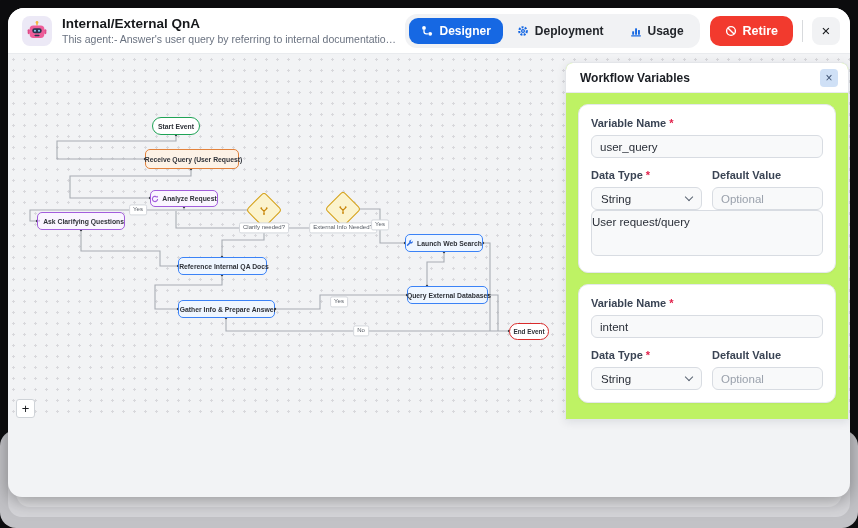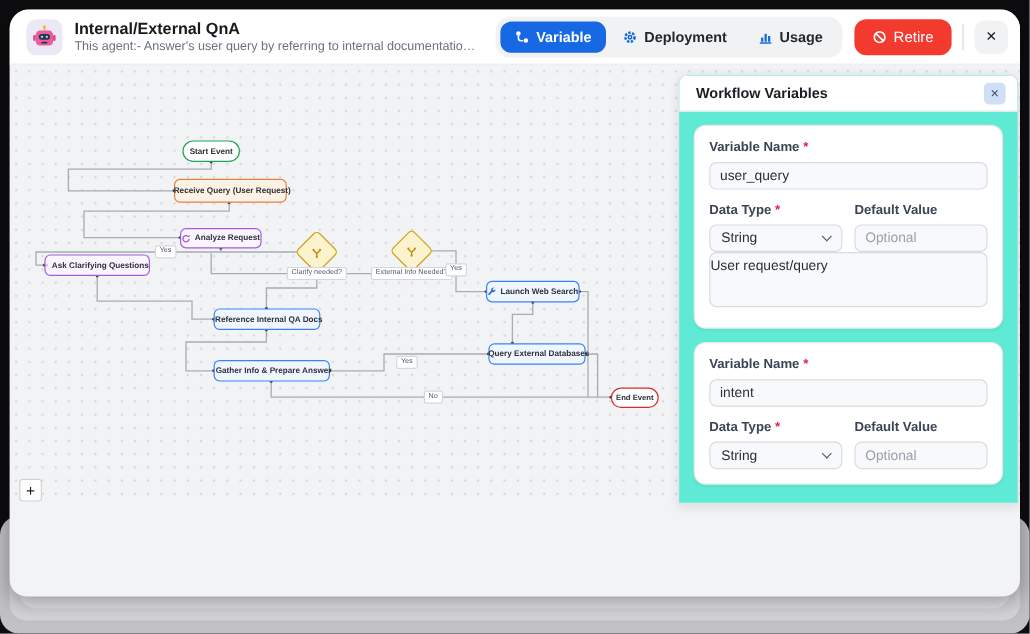--- a/index.html
+++ b/index.html
@@ -17,21 +17,21 @@
   
   .hdr { height:46px; background:#fff; border-bottom:1px solid #e9ebee; display:flex; align-items:center; padding:0 10px 0 14px; }
   .avatar { width:30px; height:30px; border-radius:8px; background:#ece9f6; display:flex; align-items:center; justify-content:center; flex:0 0 auto; }
   .titles { margin-left:10px; min-width:0; }
   .title { font-size:13.5px; font-weight:bold; color:#17191c; line-height:1.25; }
   .subtitle { font-size:10.5px; color:#6a7280; white-space:nowrap; overflow:hidden; text-overflow:ellipsis; max-width:335px; }
   .tabs { margin-left:auto; background:#f1f2f4; border-radius:12px; padding:4px; display:flex; align-items:center; gap:2px; }
   .tab { display:flex; align-items:center; gap:6px; padding:6px 12px; border-radius:9px; font-size:12px; font-weight:bold; color:#23262b; cursor:pointer; }
   .tab.active { background:#1668e3; color:#fff; }
   .retire { margin-left:10px; display:flex; align-items:center; gap:6px; background:#f23a2e; color:#fff;
-            font-size:12.5px; font-weight:normal; padding:8px 15px; border-radius:10px; border:none; cursor:pointer; }
+            font-size:12.5px; font-weight:bold; padding:8px 15px; border-radius:10px; border:none; cursor:pointer; }
   .vdiv { width:1px; height:22px; background:#d8dadd; margin:0 9px; }
   .wclose { width:28px; height:28px; border-radius:8px; background:#f1f2f4; border:none; font-size:15px; color:#17191c;
             display:flex; align-items:center; justify-content:center; cursor:pointer; }
 
   
   .bodyarea { position:relative; height:443px; }
   .canvas { position:absolute; left:0; top:0; width:842px; height:366px;
             background-image:radial-gradient(circle, #d8d8dc 1px, transparent 1.3px); background-size:11px 11px; }
   .edges { position:absolute; left:0; top:0; }
 
@@ -49,21 +49,21 @@
   .diamond .dicon { transform:rotate(-45deg); display:flex; }
 
   .tag { position:absolute; transform:translate(-50%,-50%); font-size:6px; color:#555b64; background:#fff;
          border:1px solid #d4d7dc; border-radius:2px; padding:1px 3px; white-space:nowrap; line-height:1.2; }
 
   .zoombtn { position:absolute; left:8px; top:345px; width:19px; height:19px; background:#fff; border:1px solid #cfd3d8;
              border-radius:3px; font-size:13px; color:#1a1c1f; display:flex; align-items:center; justify-content:center; cursor:pointer; }
 
   
   .panel { position:absolute; left:557px; top:8px; width:284px; height:358px; border-radius:8px 8px 0 0;
-           background:#5eead4; box-shadow:0 2px 10px rgba(20,30,50,.10); overflow:hidden; border:1px solid #e3e5e9; }
+           background:#bef264; box-shadow:0 2px 10px rgba(20,30,50,.10); overflow:hidden; border:1px solid #e3e5e9; }
   .phdr { height:30px; background:#fff; border-bottom:1px solid #e8eaee; display:flex; align-items:center; padding:0 10px 0 14px; }
   .ptitle { font-size:12px; font-weight:bold; color:#1a1d23; }
   .pclose { margin-left:auto; width:18px; height:18px; border-radius:4px; background:#cfe0f6; border:none; color:#3c5070;
             font-size:12px; line-height:1; display:flex; align-items:center; justify-content:center; cursor:pointer; }
   .pbody { padding:11px 12px; height:328px; overflow:hidden; }
   .card { background:#fff; border:1px solid #e4e7ec; border-radius:10px; padding:10px 12px 12px; margin-bottom:11px;
           box-shadow:0 1px 2px rgba(16,24,40,.04); }
   .flabel { font-size:11px; font-weight:bold; color:#3a4454; margin:2px 0 6px; }
   .req { color:#e11d48; }
   .tinput { width:100%; height:23px; border:1px solid #d8dce2; border-radius:6px; background:#f8f9fa; font-size:11.5px;
@@ -105,21 +105,21 @@
       <div class="title">Internal/External QnA</div>
       <div class="subtitle">This agent:- Answer's user query by referring to internal documentation or web s...</div>
     </div>
     <div class="tabs">
       <div class="tab active">
         <svg viewBox="0 0 12 12" width="12" height="12">
           <circle cx="3" cy="3" r="1.9" fill="#fff"></circle>
           <circle cx="9.2" cy="8.8" r="1.9" fill="#fff"></circle>
           <path d="M3 5 v1.6 a2.3 2.3 0 0 0 2.3 2.3 h1.6" fill="none" stroke="#fff" stroke-width="1.3"></path>
         </svg>
-        <span>Variable</span>
+        <span>Designer</span>
       </div>
       <div class="tab">
         <svg viewBox="0 0 12 12" width="12" height="12">
           <circle cx="6" cy="6" r="3.8" fill="none" stroke="#1668e3" stroke-width="2.1" stroke-dasharray="2 1.2"></circle>
           <circle cx="6" cy="6" r="1.4" fill="none" stroke="#1668e3" stroke-width="1.3"></circle>
         </svg>
         <span>Deployment</span>
       </div>
       <div class="tab">
         <svg viewBox="0 0 12 12" width="12" height="12">

